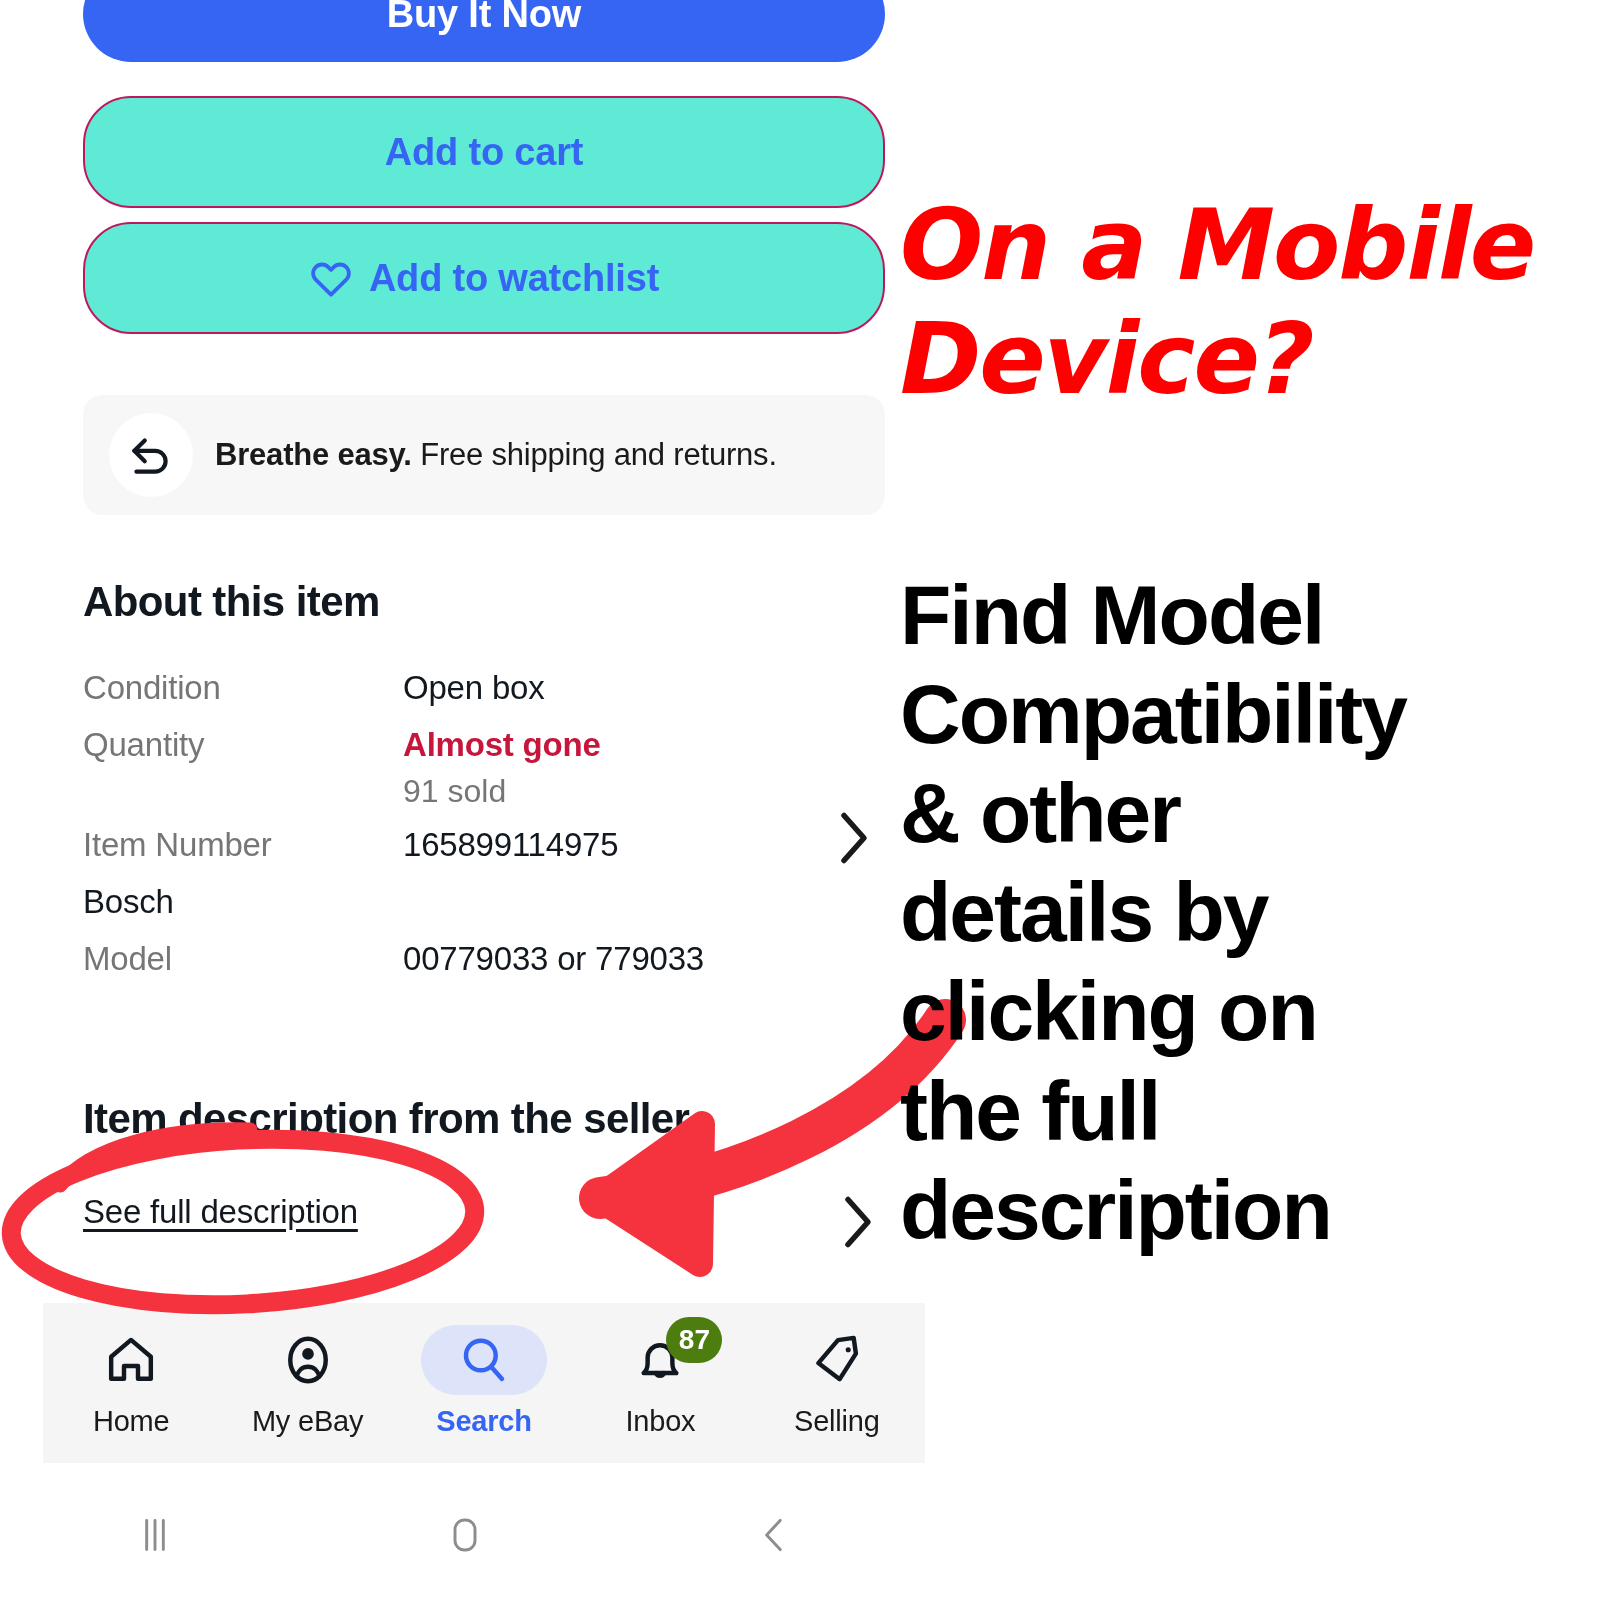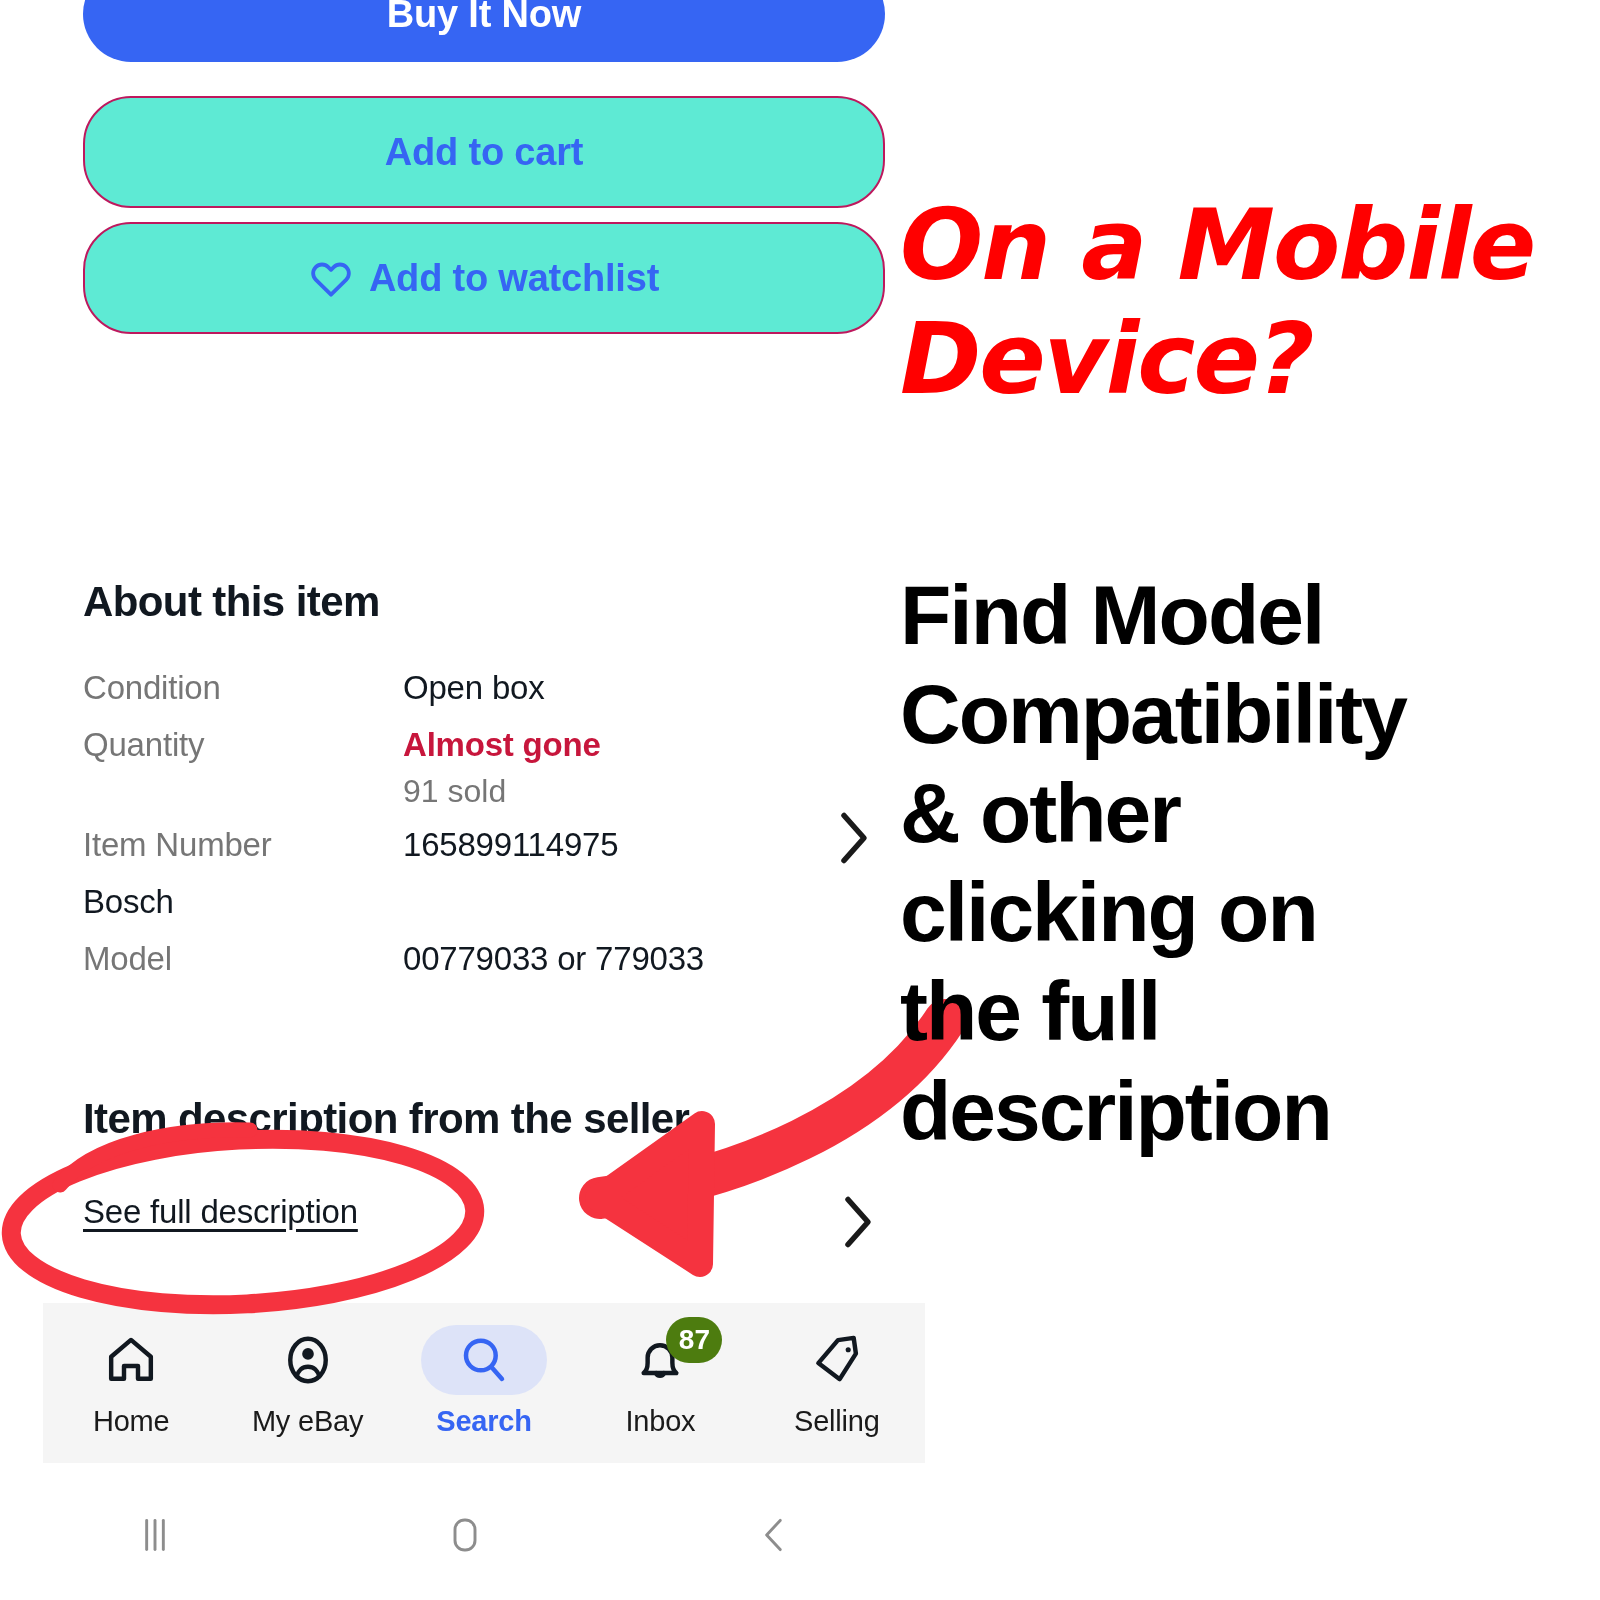--- a/index.html
+++ b/index.html
@@ -251,20 +251,29 @@
 
     <div class="btn btn-outline btn-watch">
       <span class="heart-ic">
         <svg width="44" height="40" viewBox="0 0 24 22" fill="none" stroke="#3665F3" stroke-width="2.1">
           <path d="M12 20.2 3.6 11.9a4.9 4.9 0 0 1 0-6.9 4.9 4.9 0 0 1 6.9 0l1.5 1.5 1.5-1.5a4.9 4.9 0 0 1 6.9 0 4.9 4.9 0 0 1 0 6.9L12 20.2z" stroke-linejoin="round"></path>
         </svg>
       </span>
       <span>Add to watchlist</span>
     </div>
 
+    <div class="banner">
+      <div class="banner-ic">
+        <svg width="50" height="50" viewBox="0 0 24 24" fill="none" stroke="#111820" stroke-width="2" stroke-linecap="round" stroke-linejoin="round">
+          <polyline points="9,5 4,10 9,15"></polyline>
+          <path d="M4 10h10a5 5 0 0 1 5 5 5 5 0 0 1-5 5H5"></path>
+        </svg>
+      </div>
+      <div class="banner-txt"><b>Breathe easy.</b><span> Free shipping and returns.</span></div>
+    </div>
 
     <div class="sec-title" id="about-title">About this item</div>
 
     <div class="spec-table">
       <div class="spec-row">
         <div class="spec-k">Condition</div>
         <div>
           <div class="spec-v">Open box</div>
         </div>
       </div>
@@ -402,18 +411,19 @@
 
   <div class="headline">
     <div>On a Mobile</div>
     <div>Device?</div>
   </div>
 
   <div class="body-copy">
     <div>Find  Model</div>
     <div>Compatibility</div>
     <div>&amp; other</div>
+    <div>details by</div>
     <div>clicking on</div>
     <div>the full</div>
     <div>description</div>
   </div>
 
 </div>
 
 </body></html>

